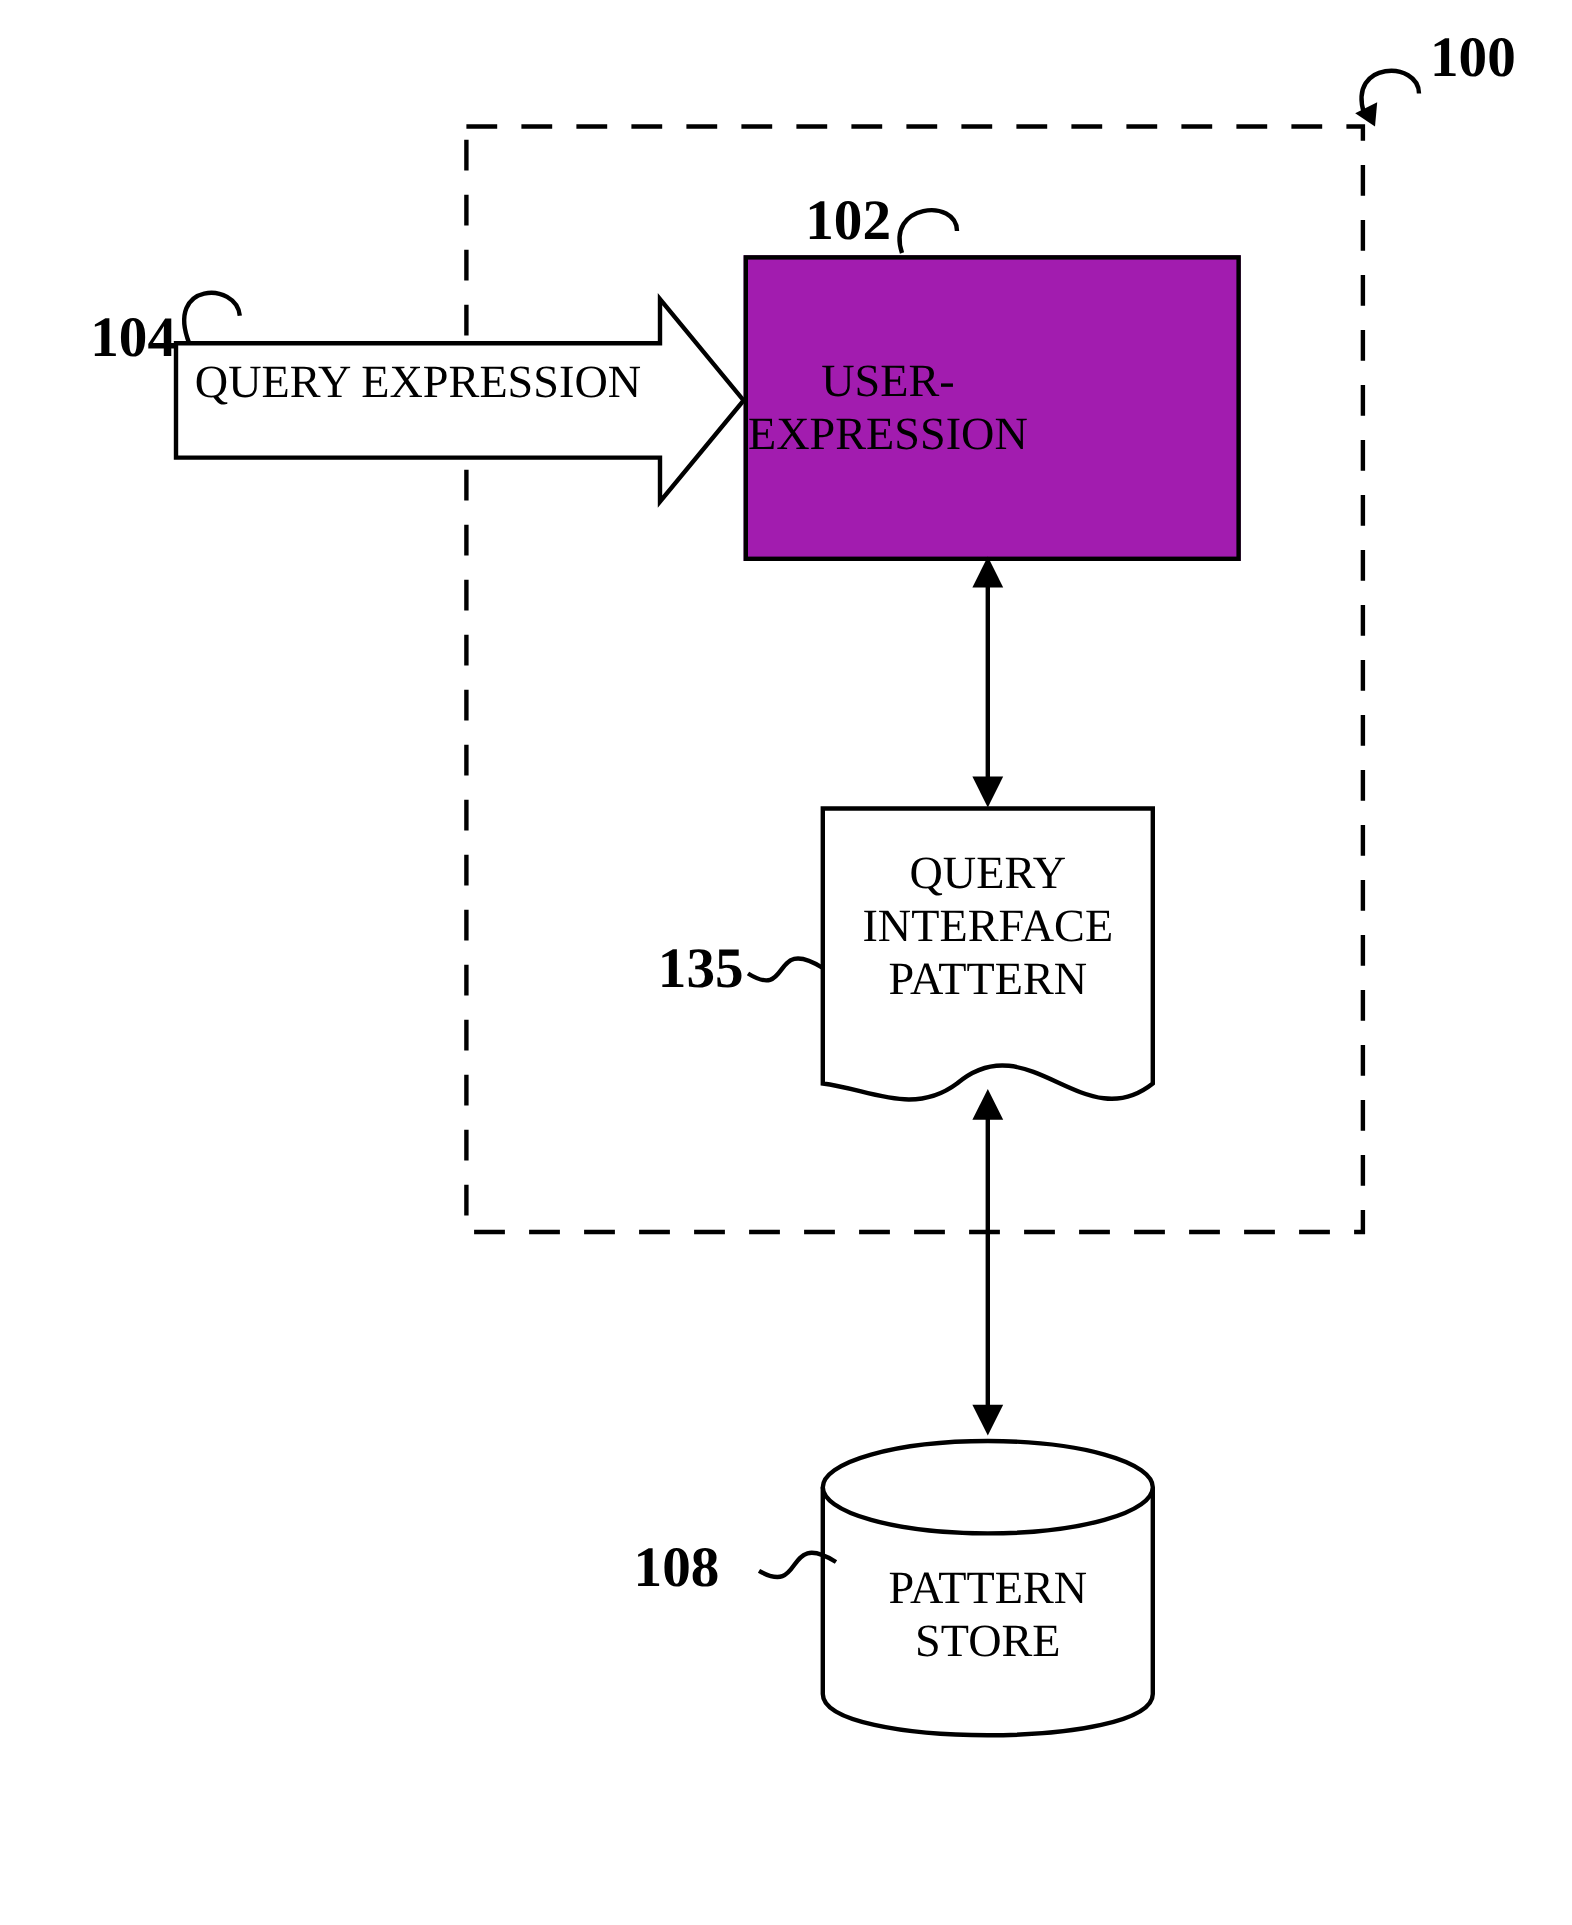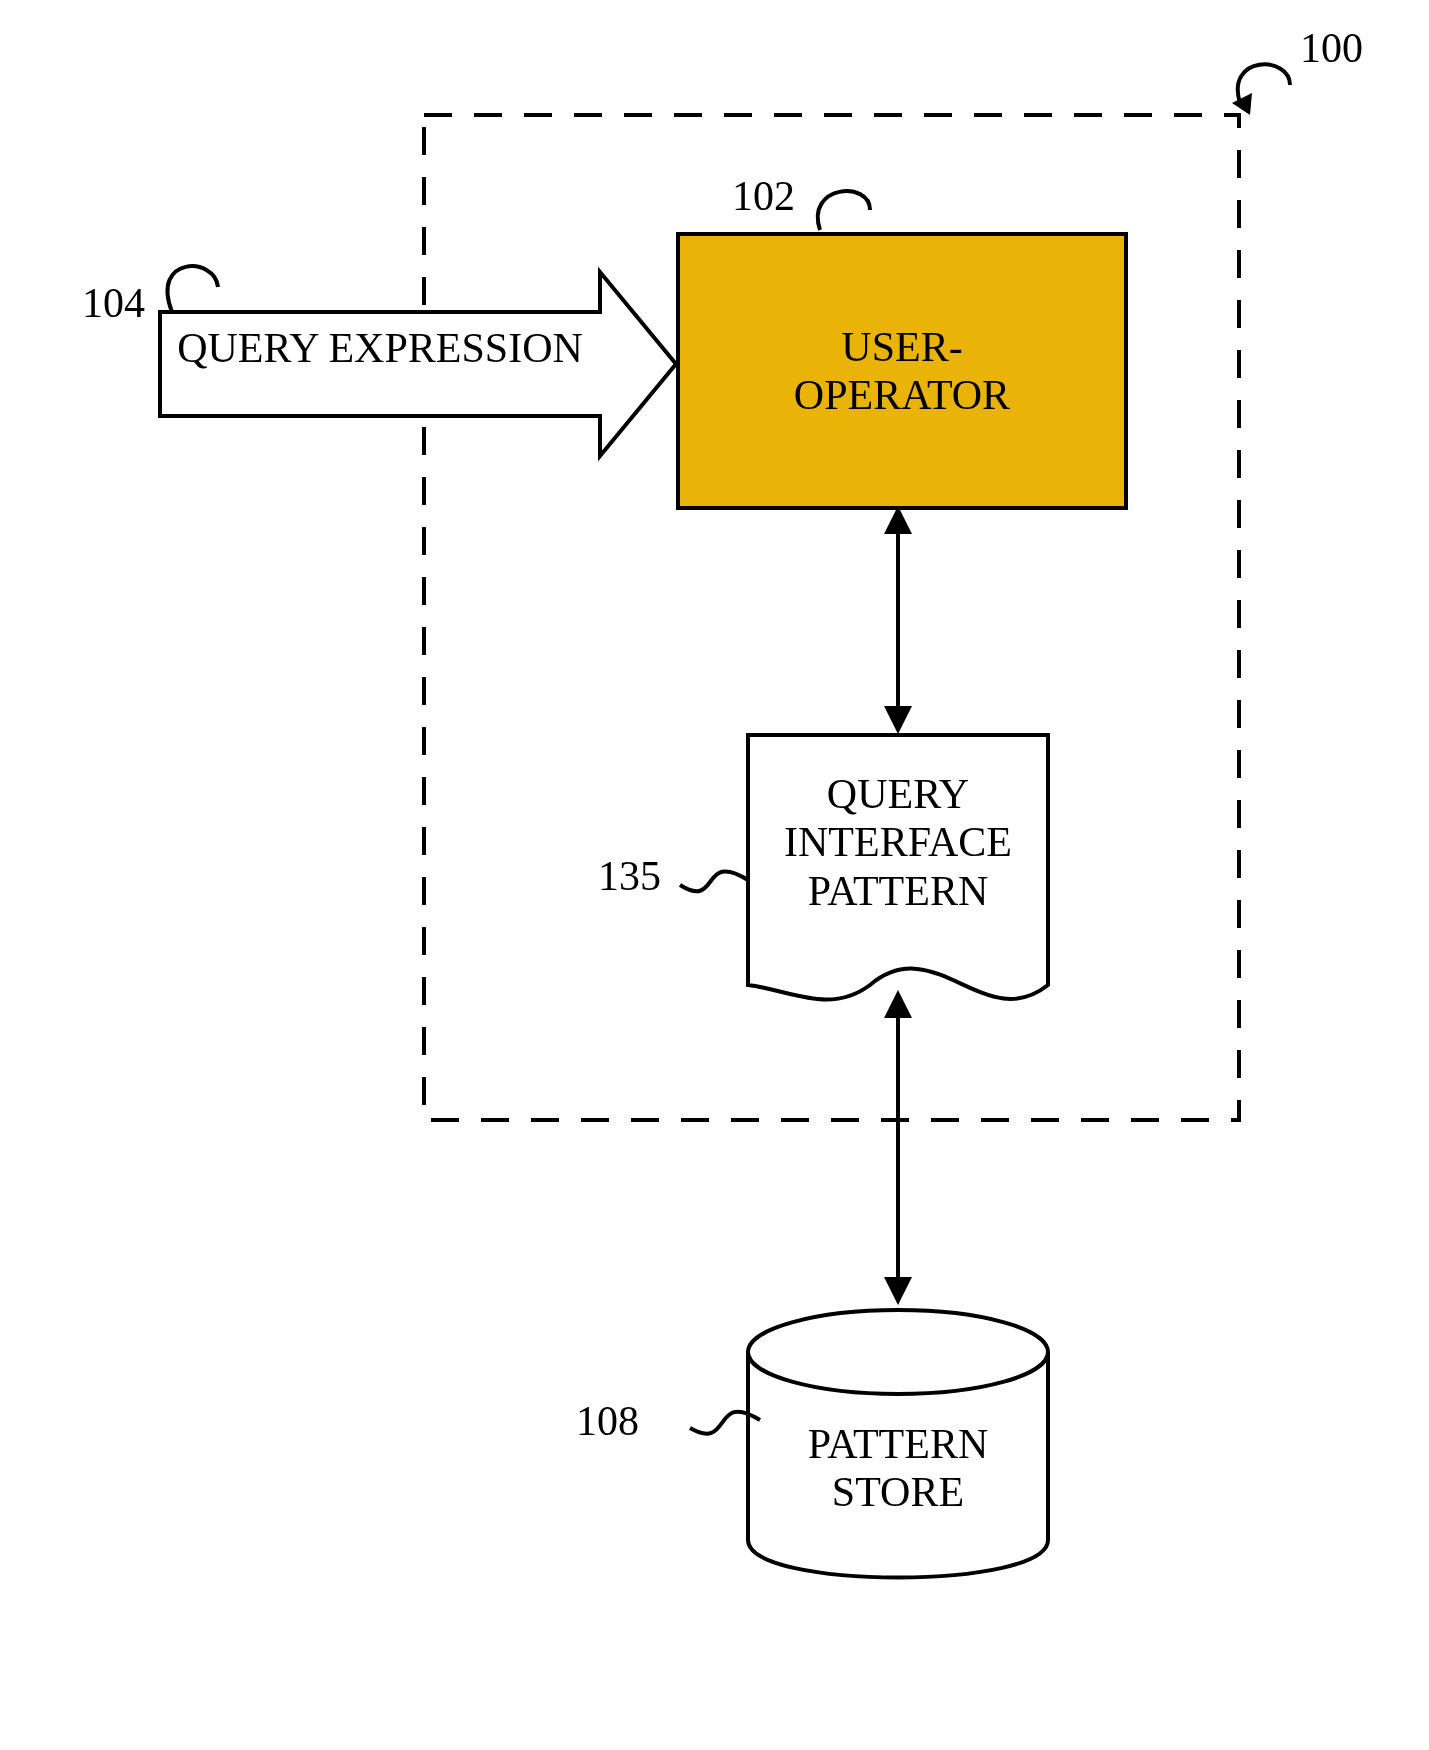--- a/index.html
+++ b/index.html
@@ -12,36 +12,35 @@
     color: #000;
   }
   .stage {
     position: relative;
     width: 1429px;
     height: 1750px;
     background: #fff;
   }
   .abs { position: absolute; }
   .ref-label {
-    font-weight: normal;
-    font-size: 42px;
+    font-weight: bold;
+    font-size: 52px;
     line-height: 1;
   }
   .box-text {
     font-size: 42px;
     line-height: 1.15;
     text-align: center;
   }
   .ui-box {
     border: 4px solid #000;
     text-align: center;
     display: flex;
     align-items: center;
-    justify-content: center;
-    background: #eab308;
+    background: #a21caf;
   }
   svg { overflow: visible; }
 </style>
 </head>
 <body>
 
 <div class="stage">
 
   <svg class="abs" style="left:0;top:0" width="1429" height="1750">
     <rect x="424" y="115" width="815" height="1005" fill="none" stroke="#000" stroke-width="4" stroke-dasharray="28 22"></rect>
@@ -49,21 +48,21 @@
 
   <svg class="abs" style="left:0;top:0" width="1429" height="1750">
     <path d="M1240 103 C 1225 55, 1290 55, 1290 85" fill="none" stroke="#000" stroke-width="4"></path>
     <polygon points="1232,103 1252,93 1250,115" fill="#000"></polygon>
   </svg>
   <div class="abs ref-label" style="left:1300px; top:27px;">100</div>
 
   <div class="abs ui-box" style="left:676px; top:232px; width:444px; height:270px;">
     <div class="box-text">
       <span>USER-</span><br>
-      <span>OPERATOR</span>
+      <span>EXPRESSION</span>
     </div>
   </div>
 
   <svg class="abs" style="left:0;top:0" width="1429" height="1750">
     <path d="M820 230 C 805 185, 870 180, 870 210" fill="none" stroke="#000" stroke-width="4"></path>
   </svg>
   <div class="abs ref-label" style="left:732px; top:175px;">102</div>
 
   <svg class="abs" style="left:0;top:0" width="1429" height="1750">
     <path d="M160 312

